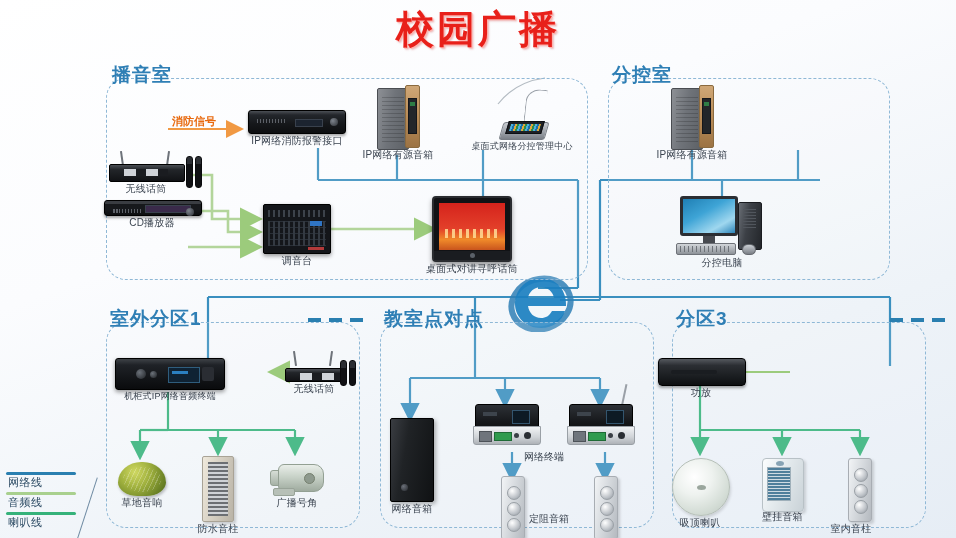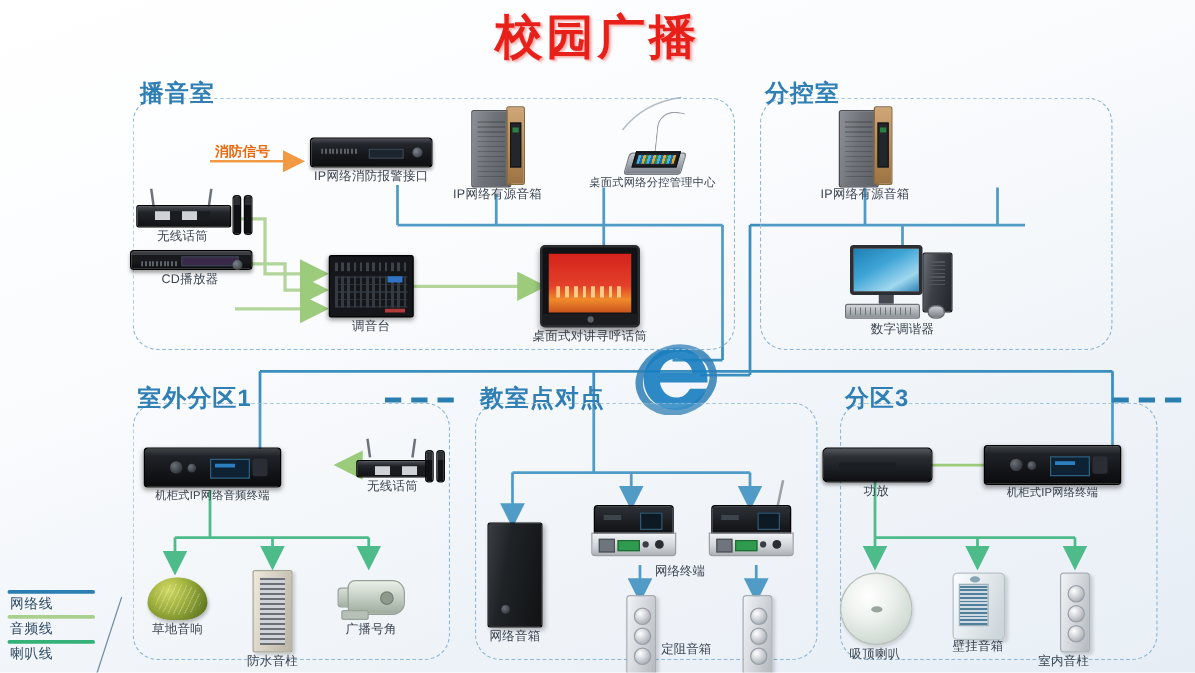--- a/index.html
+++ b/index.html
@@ -391,21 +391,21 @@
 
 
   <div class="dev" style="left:672px;top:196px;width:100px;">
     <div class="pc">
       <div class="mon"></div>
         <div class="stand"></div>
         <div class="kb"></div>
       <div class="tower"></div>
         <div class="mouse"></div>
     </div>
-    <div class="cap">数字调谐器</div>
+    <div class="cap">分控电脑</div>
   </div>
 
   <div class="zone" style="left:106px;top:322px;width:252px;height:204px;"></div>
   <div class="zone-title" style="left:110px;top:306px;">室外分区1</div>
   <div class="dashbold" style="left:308px;top:318px;">
     <i></i><i></i><i></i>
   </div>
 
   <div class="dev" style="left:114px;top:358px;width:112px;">
     <div class="rack2">
@@ -512,29 +512,20 @@
   <div class="zone-title" style="left:676px;top:306px;text-align:center;">分区3</div>
   <div class="dashbold" style="left:890px;top:318px;">
     <i></i><i></i><i></i>
   </div>
 
   <div class="dev" style="left:658px;top:358px;width:86px;">
     <div class="amp"></div>
     <div class="cap">功放</div>
   </div>
 
-  <div class="dev" style="left:786px;top:356px;width:112px;">
-    <div class="rack2">
-      <div class="knb"></div>
-        <div class="knb b"></div>
-        <div class="scr"></div>
-        <div class="rt"></div>
-    </div>
-    <div class="cap small">机柜式IP网络终端</div>
-  </div>
 
   <div class="dev" style="left:762px;top:458px;width:40px;">
     <div class="wall">
       <div class="b"></div>
         <div class="g"></div>
         <div class="k"></div>
     </div>
     <div class="cap">壁挂音箱</div>
   </div>
 

